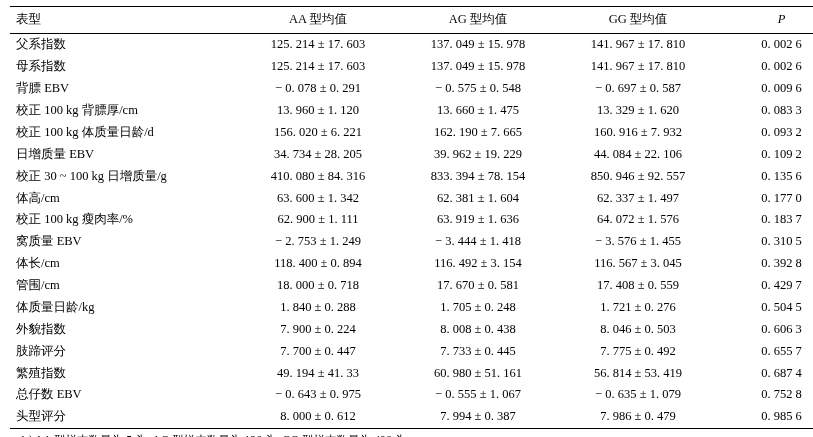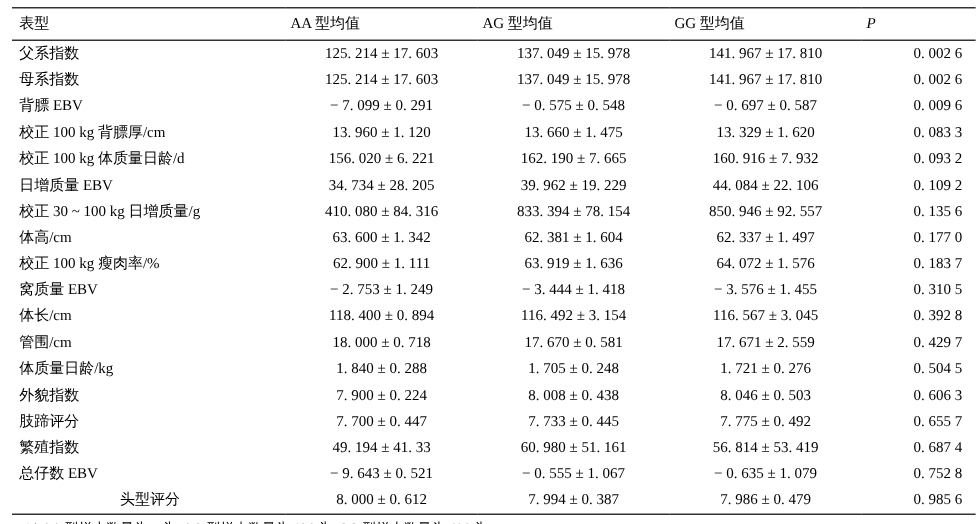--- a/index.html
+++ b/index.html
@@ -25,40 +25,39 @@
     width: 793px;
     border-collapse: collapse;
     table-layout: fixed;
     font-size: 12.5px;
   }
   table.data thead th {
     font-weight: normal;
     padding: 4px 4px 5px 4px;
     border-top: 1.3px solid #000;
     border-bottom: 0.9px solid #000;
-    text-align: left;
+    text-align: center;
     white-space: nowrap;
   }
   table.data thead th.col-label {
     text-align: left;
     padding-left: 6px;
   }
   table.data tbody td {
     padding: 2.45px 4px;
     text-align: center;
     white-space: nowrap;
     font-size: 12.5px;
   }
   table.data tbody td.col-label {
     text-align: left;
     padding-left: 6px;
   }
   table.data tbody tr:last-child td {
     border-bottom: 0.9px solid #000;
-    text-align: center;
   }
   .note {
     margin-top: 4px;
     padding-left: 10px;
     font-size: 11.6px;
     border-bottom: 1.3px solid #000;
     padding-bottom: 4px;
     width: 793px;
     box-sizing: border-box;
   }
@@ -90,21 +89,21 @@
       </tr>
       <tr>
         <td class="col-label">母系指数</td>
         <td>125. 214 ± 17. 603</td>
         <td>137. 049 ± 15. 978</td>
         <td>141. 967 ± 17. 810</td>
         <td>0. 002 6</td>
       </tr>
       <tr>
         <td class="col-label">背膘 EBV</td>
-        <td>− 7. 099 ± 0. 291</td>
+        <td>− 0. 078 ± 0. 291</td>
         <td>− 0. 575 ± 0. 548</td>
         <td>− 0. 697 ± 0. 587</td>
         <td>0. 009 6</td>
       </tr>
       <tr>
         <td class="col-label">校正 100 kg 背膘厚/cm</td>
         <td>13. 960 ± 1. 120</td>
         <td>13. 660 ± 1. 475</td>
         <td>13. 329 ± 1. 620</td>
         <td>0. 083 3</td>
@@ -155,21 +154,21 @@
         <td class="col-label">体长/cm</td>
         <td>118. 400 ± 0. 894</td>
         <td>116. 492 ± 3. 154</td>
         <td>116. 567 ± 3. 045</td>
         <td>0. 392 8</td>
       </tr>
       <tr>
         <td class="col-label">管围/cm</td>
         <td>18. 000 ± 0. 718</td>
         <td>17. 670 ± 0. 581</td>
-        <td>17. 671 ± 2. 559</td>
+        <td>17. 408 ± 0. 559</td>
         <td>0. 429 7</td>
       </tr>
       <tr>
         <td class="col-label">体质量日龄/kg</td>
         <td>1. 840 ± 0. 288</td>
         <td>1. 705 ± 0. 248</td>
         <td>1. 721 ± 0. 276</td>
         <td>0. 504 5</td>
       </tr>
       <tr>
@@ -188,21 +187,21 @@
       </tr>
       <tr>
         <td class="col-label">繁殖指数</td>
         <td>49. 194 ± 41. 33</td>
         <td>60. 980 ± 51. 161</td>
         <td>56. 814 ± 53. 419</td>
         <td>0. 687 4</td>
       </tr>
       <tr>
         <td class="col-label">总仔数 EBV</td>
-        <td>− 9. 643 ± 0. 521</td>
+        <td>− 0. 643 ± 0. 975</td>
         <td>− 0. 555 ± 1. 067</td>
         <td>− 0. 635 ± 1. 079</td>
         <td>0. 752 8</td>
       </tr>
       <tr>
         <td class="col-label">头型评分</td>
         <td>8. 000 ± 0. 612</td>
         <td>7. 994 ± 0. 387</td>
         <td>7. 986 ± 0. 479</td>
         <td>0. 985 6</td>

